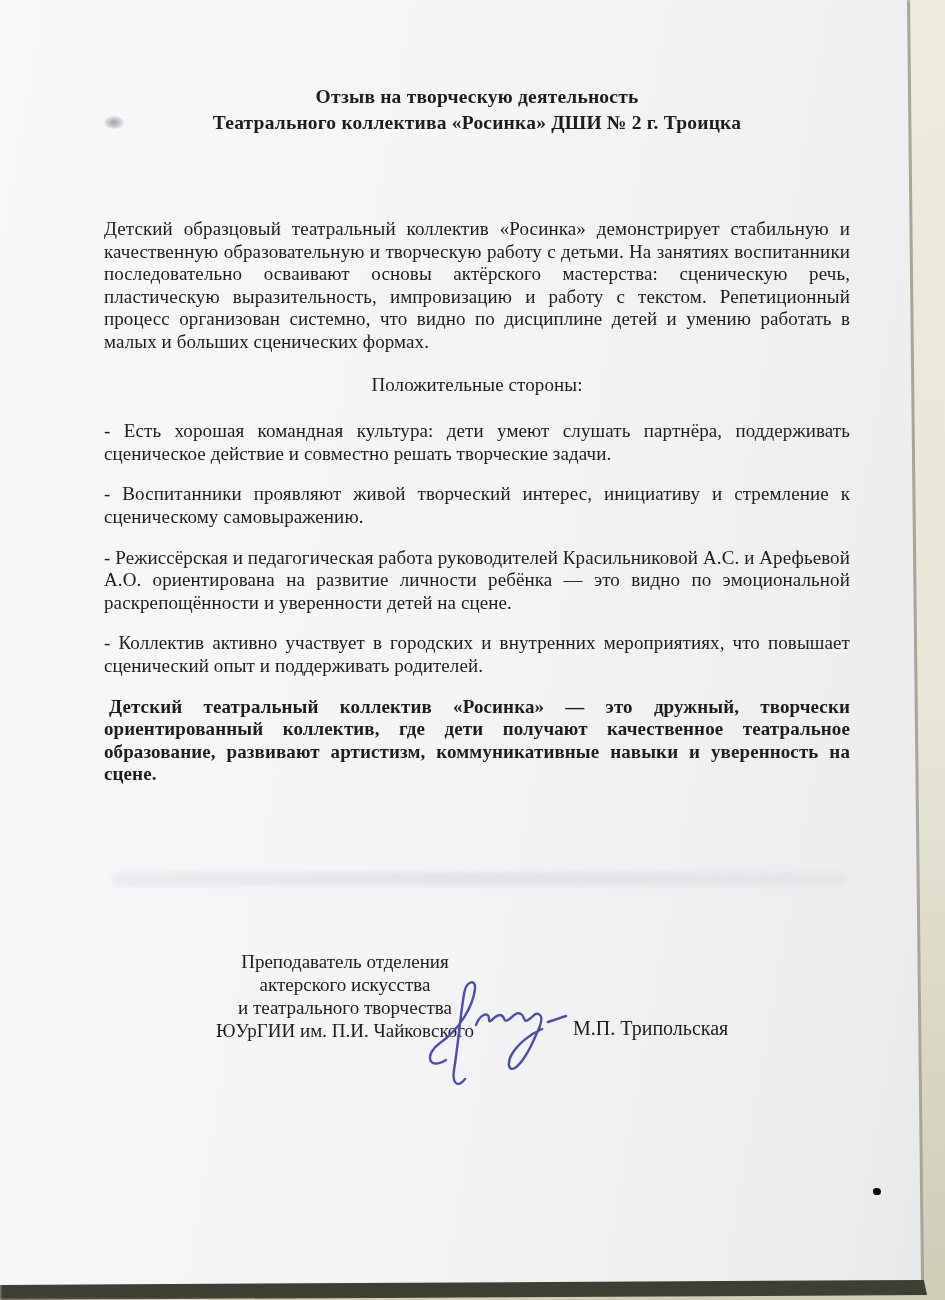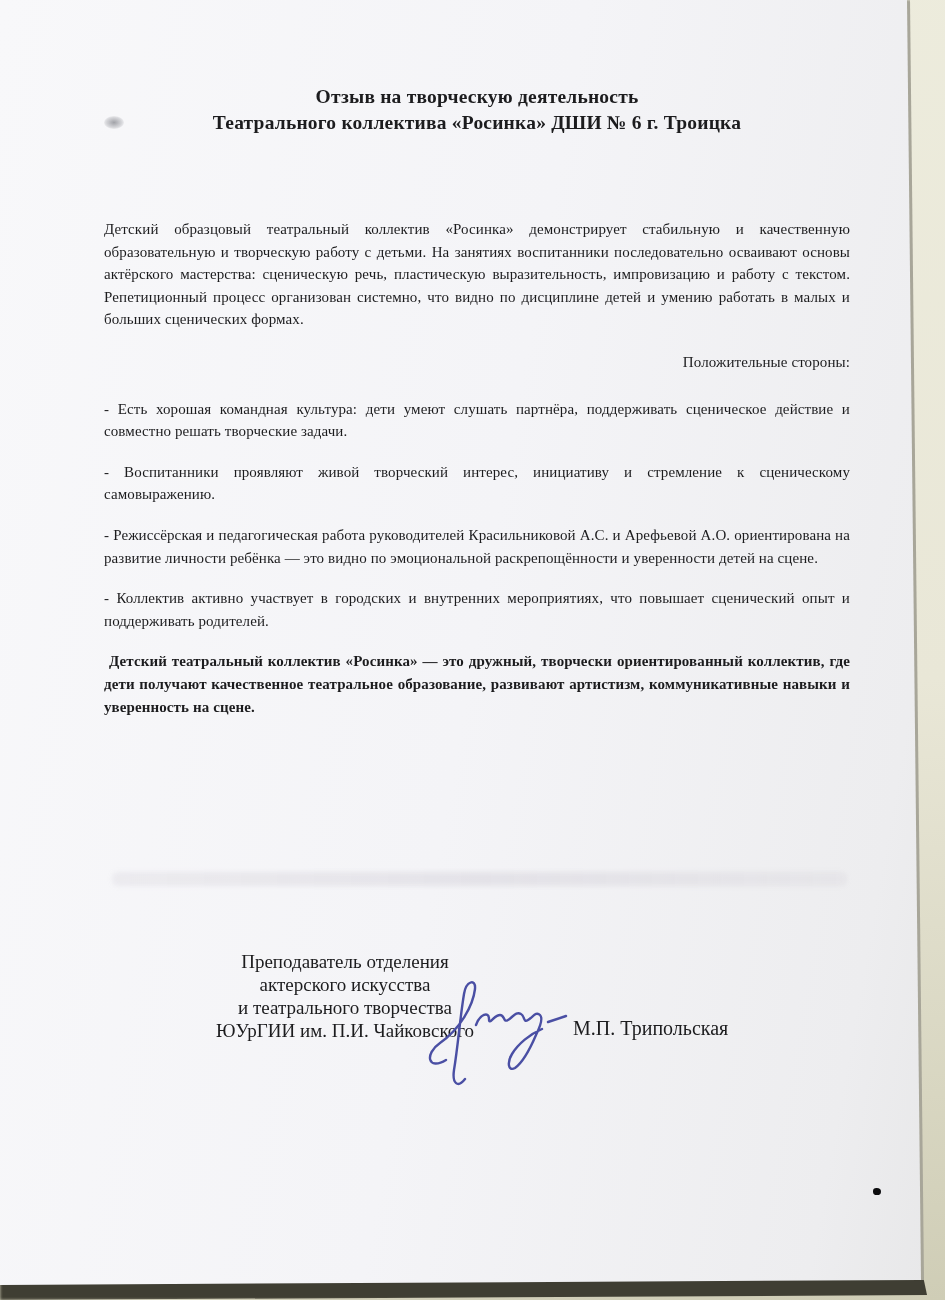--- a/index.html
+++ b/index.html
@@ -40,28 +40,28 @@
     left: 104px; top: 84px; width: 746px;
     text-align: center;
     font-weight: bold;
     font-size: 19.5px;
     line-height: 26px;
     letter-spacing: 0.2px;
   }
   .doc-body {
     position: absolute;
     left: 104px; top: 218px; width: 746px;
-    font-size: 15px;
+    font-size: 19px;
     line-height: 22.6px;
     text-align: justify;
     letter-spacing: 0.1px;
   }
   .doc-body p { margin: 0 0 18px 0; }
   .doc-body p.intro { margin-bottom: 20px; }
-  .doc-body p.positives-heading { text-align: right; margin-bottom: 24px; }
+  .doc-body p.positives-heading { text-align: center; margin-bottom: 24px; }
   .doc-body p.conclusion { text-indent: 5px; margin-bottom: 0; font-weight: bold; }
   .sig-block {
     position: absolute;
     left: 158px; top: 950px; width: 320px;
     font-size: 19px;
     line-height: 23px;
     text-align: center;
     margin-left: 27px;
   }
   .sig-name {
@@ -96,21 +96,21 @@
 <div class="scan">
   <div class="edge-shadow"></div>
   <div class="right-edge-shadow"></div>
 
   <div class="page">
 
     <div class="smudge"></div>
 
     <div class="title-block">
       <div>Отзыв на творческую деятельность</div>
-      <div>Театрального коллектива «Росинка» ДШИ № 6 г. Троицка</div>
+      <div>Театрального коллектива «Росинка» ДШИ № 2 г. Троицка</div>
     </div>
 
     <div class="doc-body">
       <p class="intro">Детский образцовый театральный коллектив «Росинка» демонстрирует стабильную и качественную образовательную и творческую работу с детьми. На занятиях воспитанники последовательно осваивают основы актёрского мастерства: сценическую речь, пластическую выразительность, импровизацию и работу с текстом. Репетиционный процесс организован системно, что видно по дисциплине детей и умению работать в малых и больших сценических формах.</p>
       <p class="positives-heading">Положительные стороны:</p>
       <p>- Есть хорошая командная культура: дети умеют слушать партнёра, поддерживать сценическое действие и совместно решать творческие задачи.</p>
       <p>- Воспитанники проявляют живой творческий интерес, инициативу и стремление к сценическому самовыражению.</p>
       <p>- Режиссёрская и педагогическая работа руководителей Красильниковой А.С. и Арефьевой А.О. ориентирована на развитие личности ребёнка — это видно по эмоциональной раскрепощённости и уверенности детей на сцене.</p>
       <p>- Коллектив активно участвует в городских и внутренних мероприятиях, что повышает сценический опыт и поддерживать родителей.</p>
       <p class="conclusion">Детский театральный коллектив «Росинка» — это дружный, творчески ориентированный коллектив, где дети получают качественное театральное образование, развивают артистизм, коммуникативные навыки и уверенность на сцене.</p>

